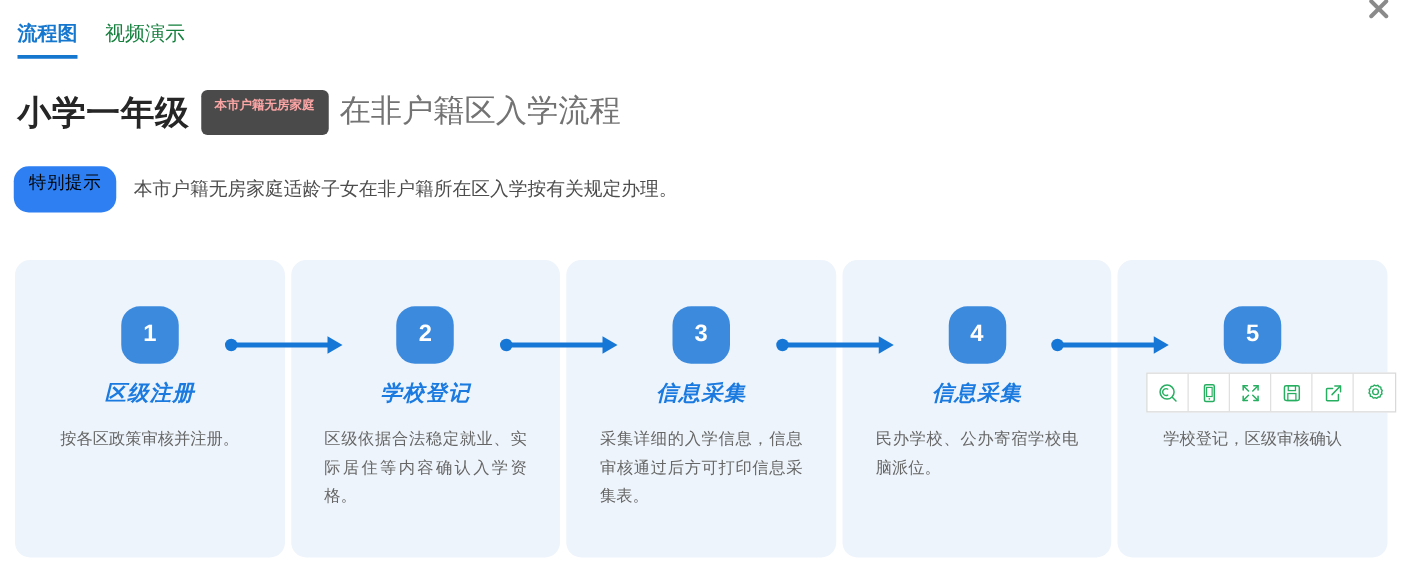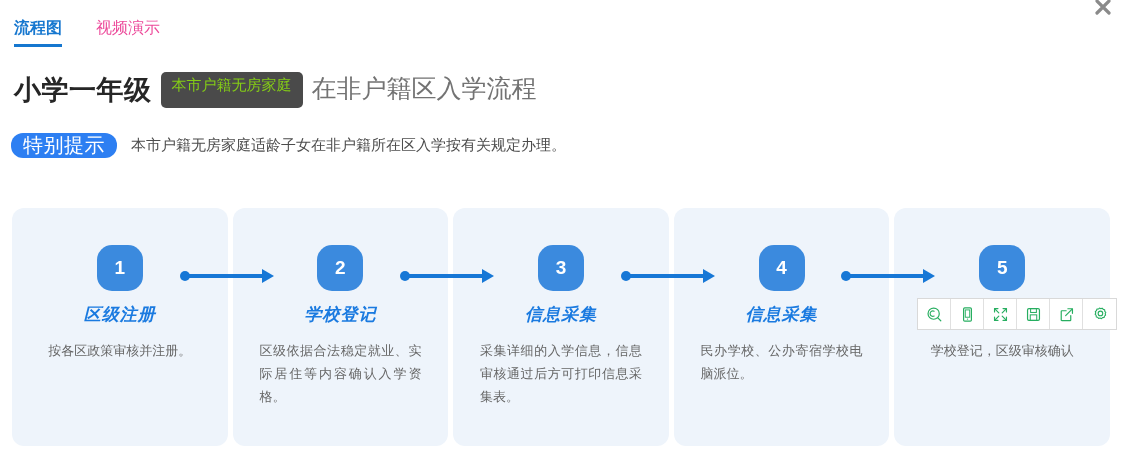--- a/index.html
+++ b/index.html
@@ -29,27 +29,27 @@
   }
   .close-btn svg { display: block; }
 
   
   .tabs {
     position: absolute;
     top: 17px;
     left: 14px;
     display: flex;
     align-items: center;
-    gap: 34px;
+    gap: 22px;
   }
   .tab {
     position: relative;
     font-size: 16px;
     line-height: 22px;
-    color: #ec4899;
+    color: #15803d;
     cursor: pointer;
     padding-bottom: 8px;
     white-space: nowrap;
   }
   .tab.active {
     color: #1677cf;
     font-weight: bold;
   }
   .tab.active::after {
     content: "";
@@ -73,47 +73,47 @@
     font-size: 27px;
     font-weight: bold;
     color: #262626;
     letter-spacing: 0.5px;
   }
   .heading .h-badge {
     display: inline-block;
     margin: 0 9px;
     padding: 3px 11px 4px;
     background: #4a4a4a;
-    color: #84cc16;
-    font-size: 15px;
-    font-weight: normal;
+    color: #fca5a5;
+    font-size: 10px;
+    font-weight: bold;
     border-radius: 5px;
     line-height: 20px;
   }
   .heading .h-tail {
     font-size: 25px;
     color: #737373;
   }
 
   
   .notice {
     position: absolute;
     top: 133px;
     left: 11px;
     display: flex;
     align-items: center;
     white-space: nowrap;
   }
   .notice .n-badge {
     display: inline-block;
     background: #2d7ff2;
-    color: #ffffff;
-    font-size: 20px;
+    color: #000000;
+    font-size: 14px;
     line-height: 18px;
-    padding: 3px 12px 4px;
+    padding: 3px 12px 16px;
     border-radius: 12px;
     letter-spacing: 0.5px;
   }
   .notice .n-text {
     margin-left: 14px;
     font-size: 15px;
     color: #4d4d4d;
     text-align: right;
   }
 

